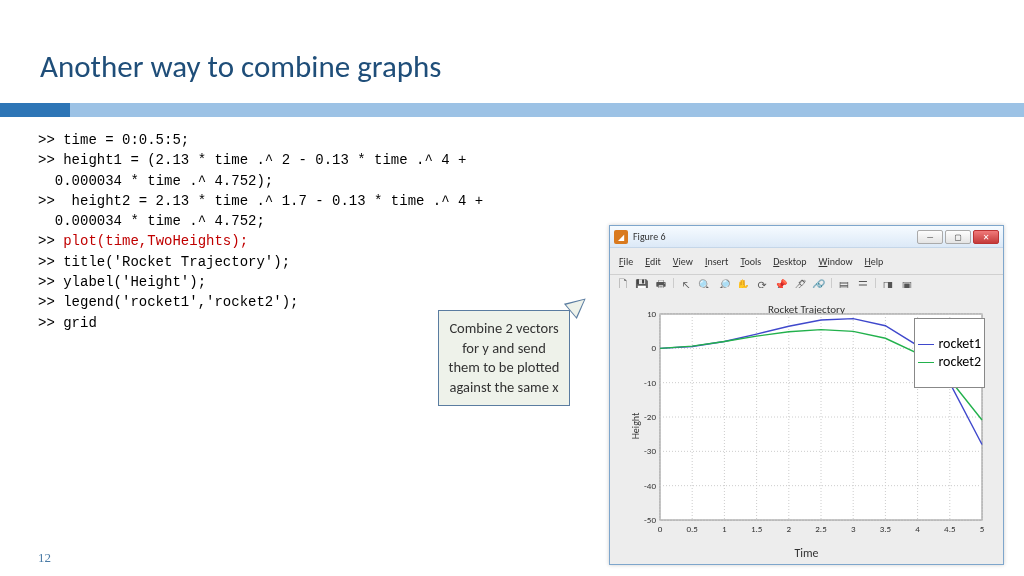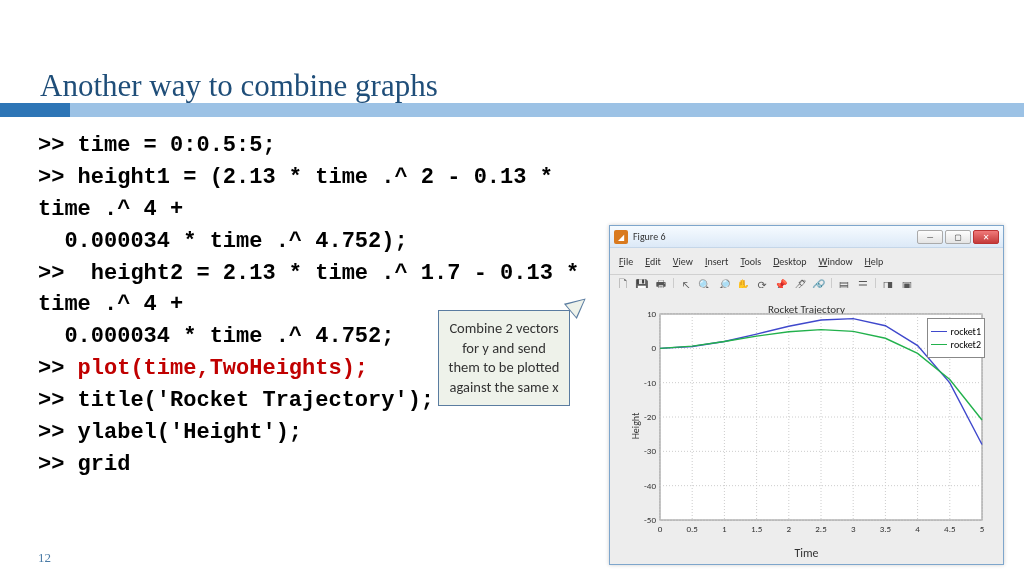--- a/index.html
+++ b/index.html
@@ -3,33 +3,33 @@
 <meta charset="utf-8">
 <style>
   * { box-sizing: border-box; margin: 0; padding: 0; }
   body {
     width: 1024px; height: 576px;
     background: #fff;
     font-family: "Segoe UI", Calibri, Arial, sans-serif;
     position: relative; overflow: hidden;
   }
   .slide-title {
-    position: absolute; left: 40px; top: 68px;
-    font-size: 31px; color: #1f4e79; font-weight: 400; font-family: Liberation Serif, serif;
+    position: absolute; left: 40px; top: 47px;
+    font-size: 31px; color: #1f4e79; font-weight: 400;
   }
   .accent-bar {
     position: absolute; left: 0; top: 103px; width: 100%; height: 14px;
     display: flex;
   }
   .accent-left { width: 70px; height: 100%; background: #2e75b6; }
   .accent-right { flex: 1; height: 100%; background: #9cc2e5; }
   .code-block {
     position: absolute; left: 38px; top: 130px; width: 575px;
-    font-family: "Courier New", monospace; font-weight: bold;
-    font-size: 22px; line-height: 1.45; color: #000;
+    font-family: "Courier New", monospace; font-weight: normal;
+    font-size: 14px; line-height: 1.45; color: #000;
   }
   .code-line { white-space: pre-wrap; }
   .code-line .red { color: #c00000; }
   .page-num {
     position: absolute; left: 38px; bottom: 10px;
     font-size: 13px; color: #4a7ba6; font-family: Georgia, serif;
   }
   .callout {
     position: absolute; left: 438px; top: 310px; width: 132px;
     background: #eef2ea; border: 1px solid #5a7ca0;
@@ -102,21 +102,21 @@
   }
   .plot-title {
     text-align: center; font-size: 11px; color: #333;
     padding-top: 6px;
     margin-top: 9px;
   }
   svg.plot { position: absolute; left: 8px; top: 22px; }
   .legend-box {
     position: absolute; right: 18px; top: 30px;
     background: #fff; border: 1px solid #888;
-    font-size: 10px; padding: 6px 3px; line-height: 1.3;
+    font-size: 14px; padding: 16px 3px; line-height: 1.3;
   }
   .legend-row { display: flex; align-items: center; gap: 4px; }
   .legend-line { width: 16px; height: 0; border-top: 1px solid; }
   .axis-label-y {
     position: absolute; left: 12px; top: 50%;
     transform: translateY(-50%) rotate(-90deg);
     font-size: 10px; color: #333;
   }
   .axis-label-x {
     position: absolute; bottom: 4px; left: 50%;
@@ -135,20 +135,21 @@
 
 <div class="code-block">
   <div class="code-line">&gt;&gt; time = 0:0.5:5;</div>
   <div class="code-line">&gt;&gt; height1 = (2.13 * time .^ 2 - 0.13 * time .^ 4 +
   0.000034 * time .^ 4.752);</div>
   <div class="code-line">&gt;&gt;  height2 = 2.13 * time .^ 1.7 - 0.13 * time .^ 4 +
   0.000034 * time .^ 4.752;</div>
   <div class="code-line"><span>&gt;&gt; </span><span class="red">plot(time,TwoHeights);</span></div>
   <div class="code-line">&gt;&gt; title('Rocket Trajectory');</div>
   <div class="code-line">&gt;&gt; ylabel('Height');</div>
+  <div class="code-line">&gt;&gt; legend('rocket1','rocket2');</div>
   <div class="code-line">&gt;&gt; grid</div>
 </div>
 
 <div class="callout-arrow"></div>
 <div class="callout">Combine 2 vectors for y and send them to be plotted against the same x</div>
 
 <div class="page-num">12</div>
 
 <div class="figwin">
   <div class="figwin-titlebar">

